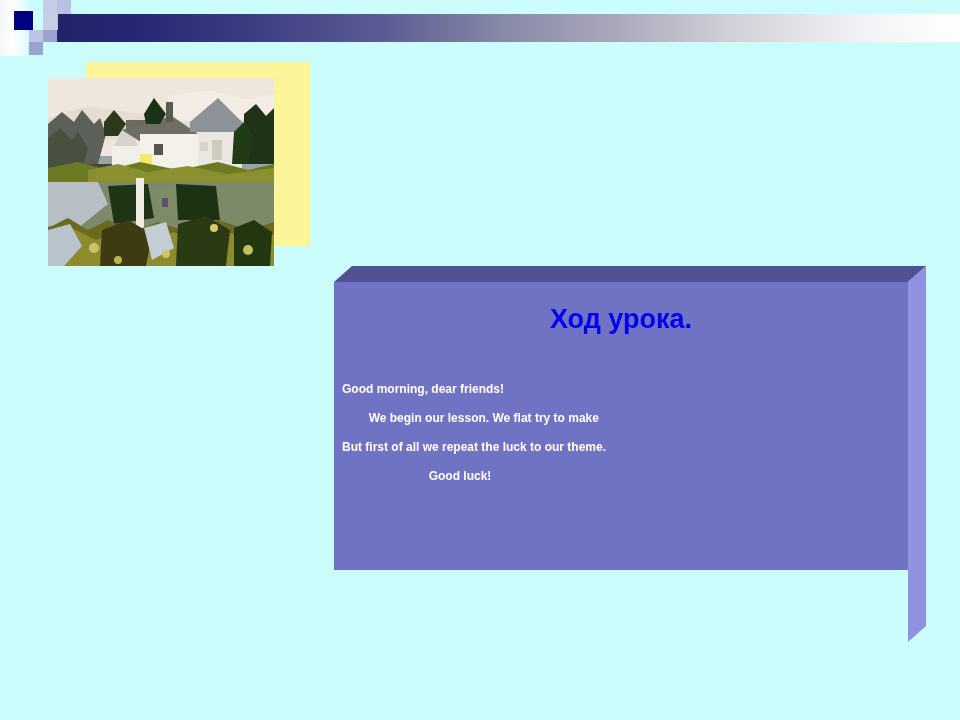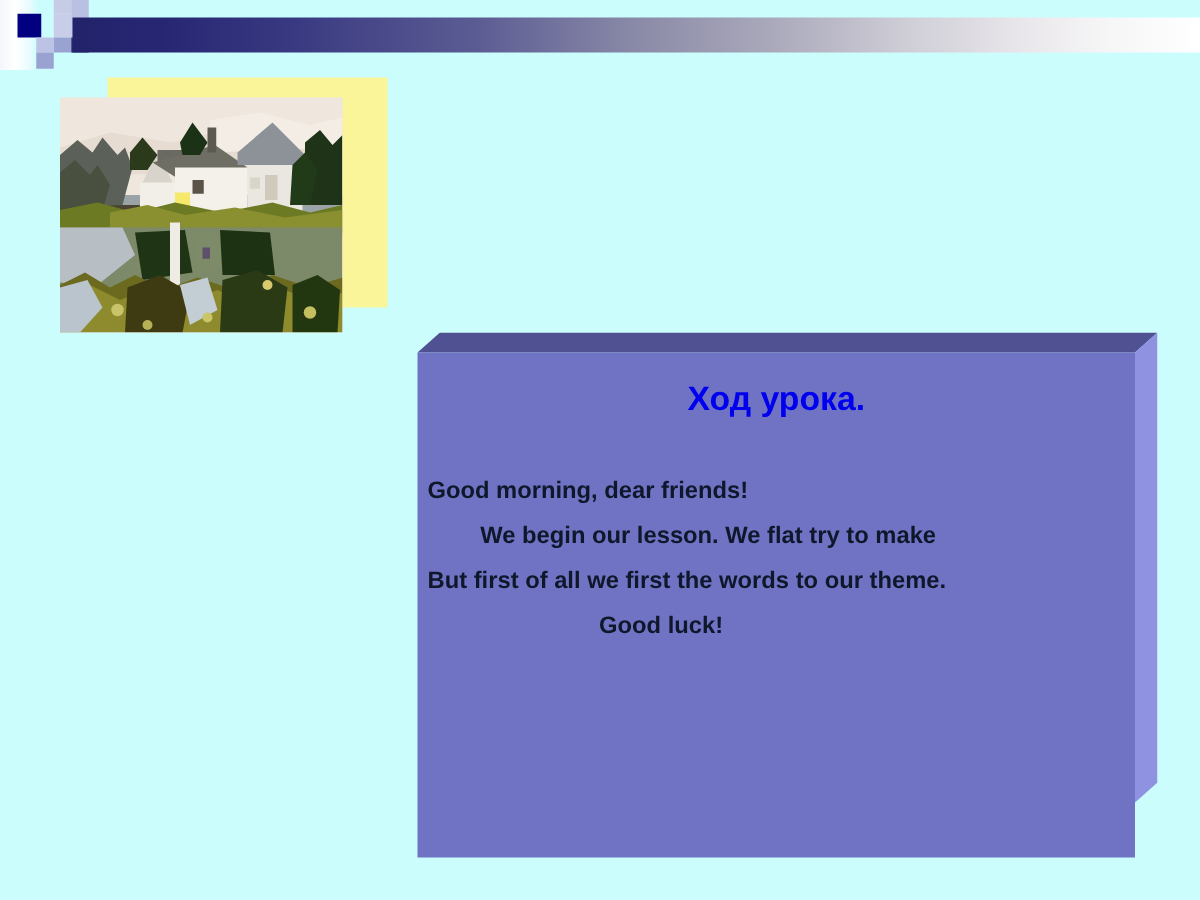--- a/index.html
+++ b/index.html
@@ -90,36 +90,36 @@
   #box-bevel-top {
     position: absolute;
     left: 0; top: 0;
     width: 100%; height: 100%;
   }
   #box-face {
     position: absolute;
     left: 0;
     top: 16px;
     width: 574px;
-    height: 404px;
+    height: 288px;
     background: #7073c4;
     box-sizing: border-box;
   }
   #box-title {
     color: #0000ee;
     font-size: 27px;
     font-weight: bold;
     text-align: center;
     padding-top: 22px;
     letter-spacing: 0px;
   }
   #box-body {
     padding: 48px 12px 0 8px;
-    color: #0f172a;
-    font-size: 19px;
+    color: #ffffff;
+    font-size: 12px;
     font-weight: bold;
     line-height: 1.0;
   }
   .bodyline {
     margin: 0 0 17px 0;
     white-space: pre-wrap;
   }
   .bodyline.last { margin-bottom: 0; }
 </style>
 </head>
@@ -217,17 +217,17 @@
 
     <polygon points="0,16 18,0 592,0 574,16" fill="#4f5192"></polygon>
 
     <polygon points="574,16 592,0 592,360 574,376" fill="#8e92e0"></polygon>
   </svg>
   <div id="box-face">
     <div id="box-title">Ход урока.</div>
     <div id="box-body">
       <p class="bodyline">Good morning, dear friends!</p>
       <p class="bodyline">        We begin our lesson. We flat try to make</p>
-      <p class="bodyline">But first of all we first the words to our theme.</p>
+      <p class="bodyline">But first of all we repeat the luck to our theme.</p>
       <p class="bodyline last">                          Good luck!</p>
     </div>
   </div>
 </div>
 
 </body></html>

